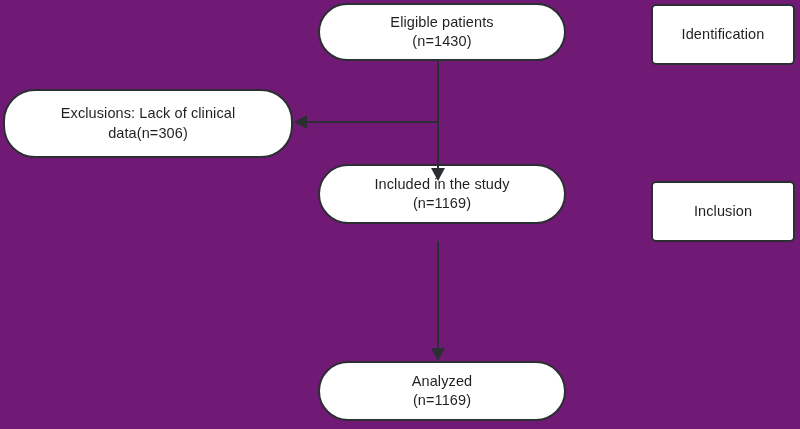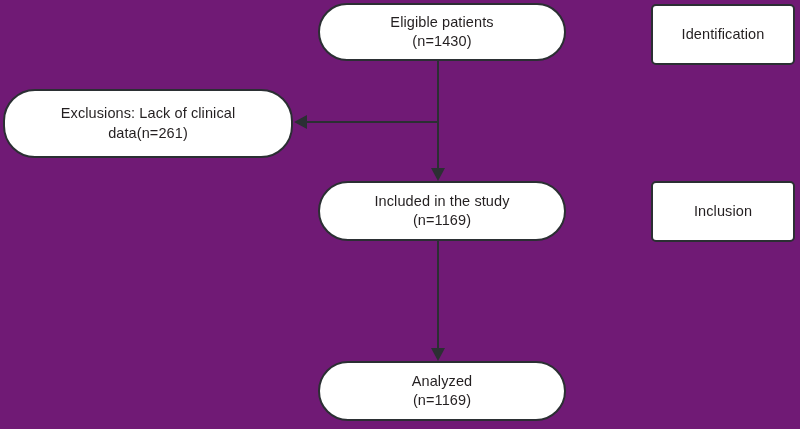--- a/index.html
+++ b/index.html
@@ -73,24 +73,24 @@
 
 <div id="flowchart-root">
 
   <div class="node pill" style="left:318px; top:3px; width:248px; height:58px;">
     <span class="node-label">Eligible patients
 (n=1430)</span>
   </div>
 
   <div class="node pill" style="left:3px; top:89px; width:290px; height:69px;">
     <span class="node-label">Exclusions: Lack of clinical
-data(n=261)</span>
+data(n=306)</span>
   </div>
 
-  <div class="node pill" style="left:318px; top:181px; width:248px; height:60px;text-align:center;">
+  <div class="node pill" style="left:318px; top:164px; width:248px; height:60px;text-align:center;">
     <span class="node-label">Included in the study
 (n=1169)</span>
   </div>
 
   <div class="node pill" style="left:318px; top:361px; width:248px; height:60px;align-items:center;">
     <span class="node-label">Analyzed
 (n=1169)</span>
   </div>
 
   <div class="node stage" style="left:651px; top:4px; width:144px; height:61px;">

